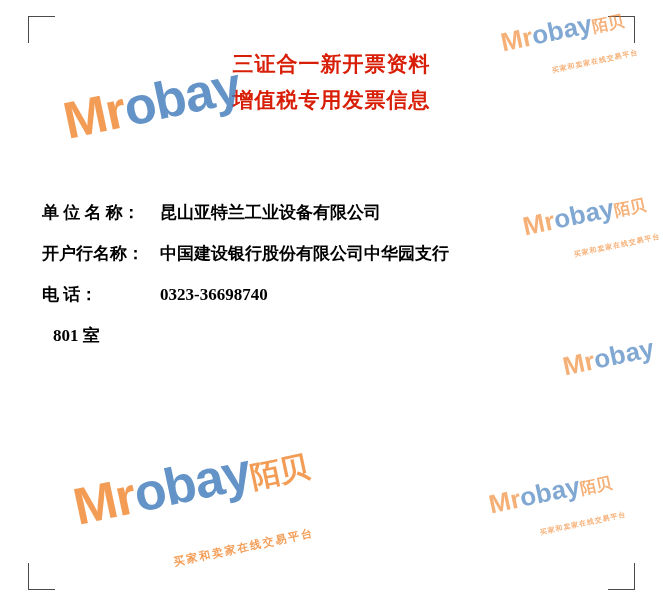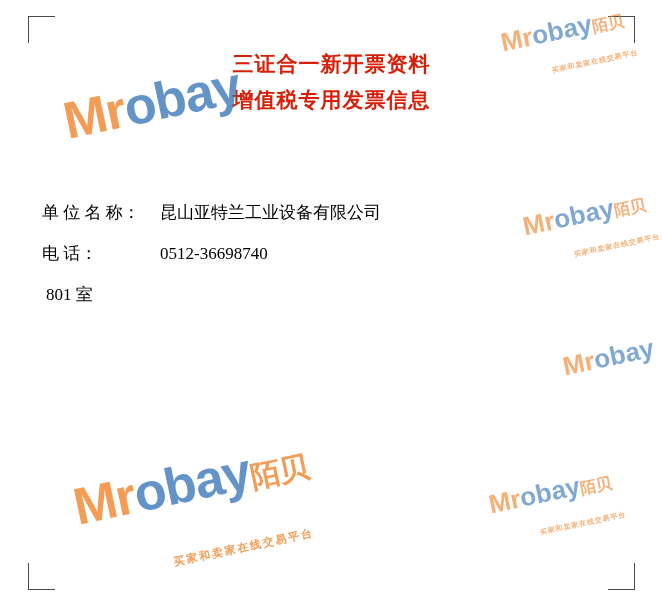--- a/index.html
+++ b/index.html
@@ -53,20 +53,21 @@
     line-height: 36px;
     font-family: "Liberation Serif", "DejaVu Serif", serif;
   }
 
   
   .content {
     position: absolute;
     left: 42px;
     top: 192px;
     width: 590px;
+    font-weight: bold;
   }
   .row {
     font-size: 17px;
     color: #000000;
     line-height: 41px;
     white-space: nowrap;
   }
   .label {
     display: inline-block;
     width: 118px;
@@ -78,21 +79,21 @@
   .value.caret::after {
     content: "";
     display: inline-block;
     width: 1px;
     height: 18px;
     background: #000;
     vertical-align: -3px;
     margin-left: 1px;
   }
   .row.cont {
-    margin-left: 4px;
+    margin-left: 11px;
   }
 
   
   .wm {
     position: absolute;
     font-family: "Liberation Sans", "DejaVu Sans", sans-serif;
     font-weight: bold;
     color: #2f6fb5;
     white-space: nowrap;
     transform-origin: left top;
@@ -146,25 +147,28 @@
   </div>
 
   <div class="content">
 
     <div class="row">
       <span class="label">单 位 名 称：</span><span class="value">昆山亚特兰工业设备有限公司</span>
     </div>
 
 
 
-
     <div class="row">
-      <span class="label">电        话：</span><span class="value">0512-36698740</span>
+      <span class="label">开户行名称：</span><span class="value">中国建设银行股份有限公司中华园支行</span>
     </div>
 
+    <div class="row">
+      <span class="label">电        话：</span><span class="value">0323-36698740</span>
+    </div>
+
 
     <div class="row cont">801 室</div>
 
   </div>
 
   <div class="wm wm-big op-a" style="left:58px; top:92px; transform: rotate(-12deg);">
     <span class="wm-row">
       <span class="mr">Mr</span><span class="obay">obay</span>
     </span>
   </div>

